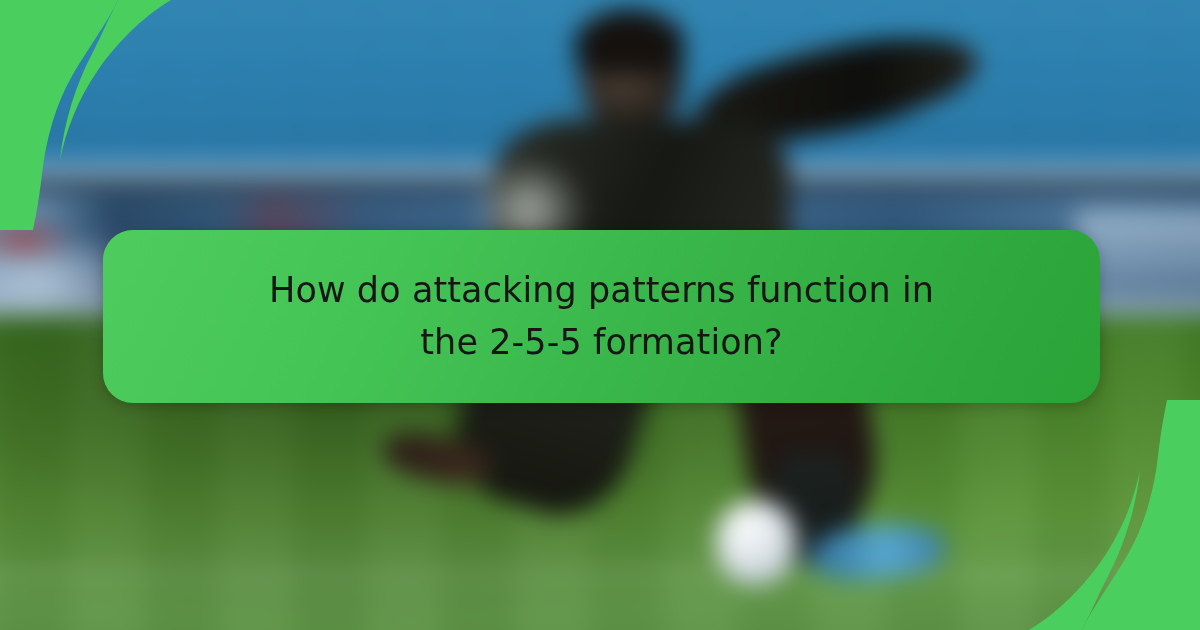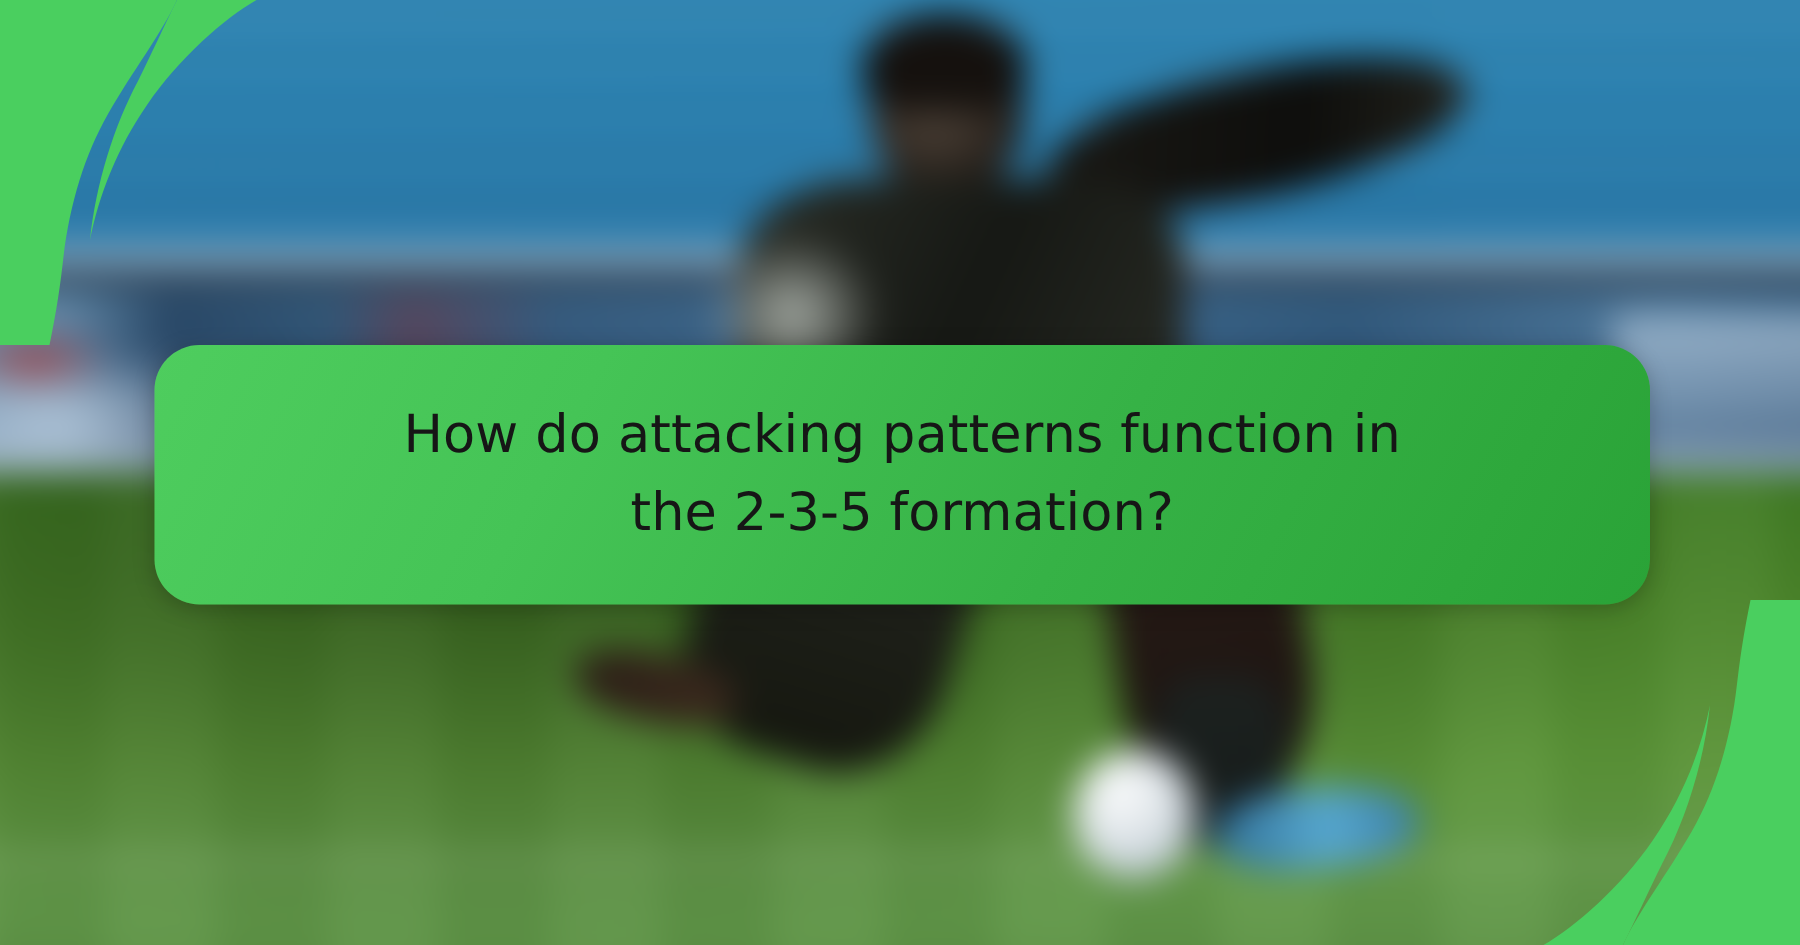--- a/index.html
+++ b/index.html
@@ -286,16 +286,16 @@
   </div>
 
   <div class="corner corner-br">
     <svg viewBox="0 0 230 230" xmlns="http://www.w3.org/2000/svg" aria-hidden="true">
       <path d="M0,0 L118,0 C108,22 88,48 72,76 C56,104 46,138 42,174 C39,200 36,215 33,230 L0,230 Z" fill="#4ACF5F"></path>
       <path d="M118,0 L171,0 C150,12 120,38 98,70 C78,99 66,130 60,160 C64,122 76,84 92,54 C101,36 110,16 118,0 Z" fill="#4ACF5F"></path>
     </svg>
   </div>
 
   <div class="card">
-    <h1 class="card-title">How do attacking patterns function in the 2-3-5 formation?</h1>
+    <h1 class="card-title">How do attacking patterns function in the 2-5-5 formation?</h1>
   </div>
 
 </div>
 
 </body></html>

